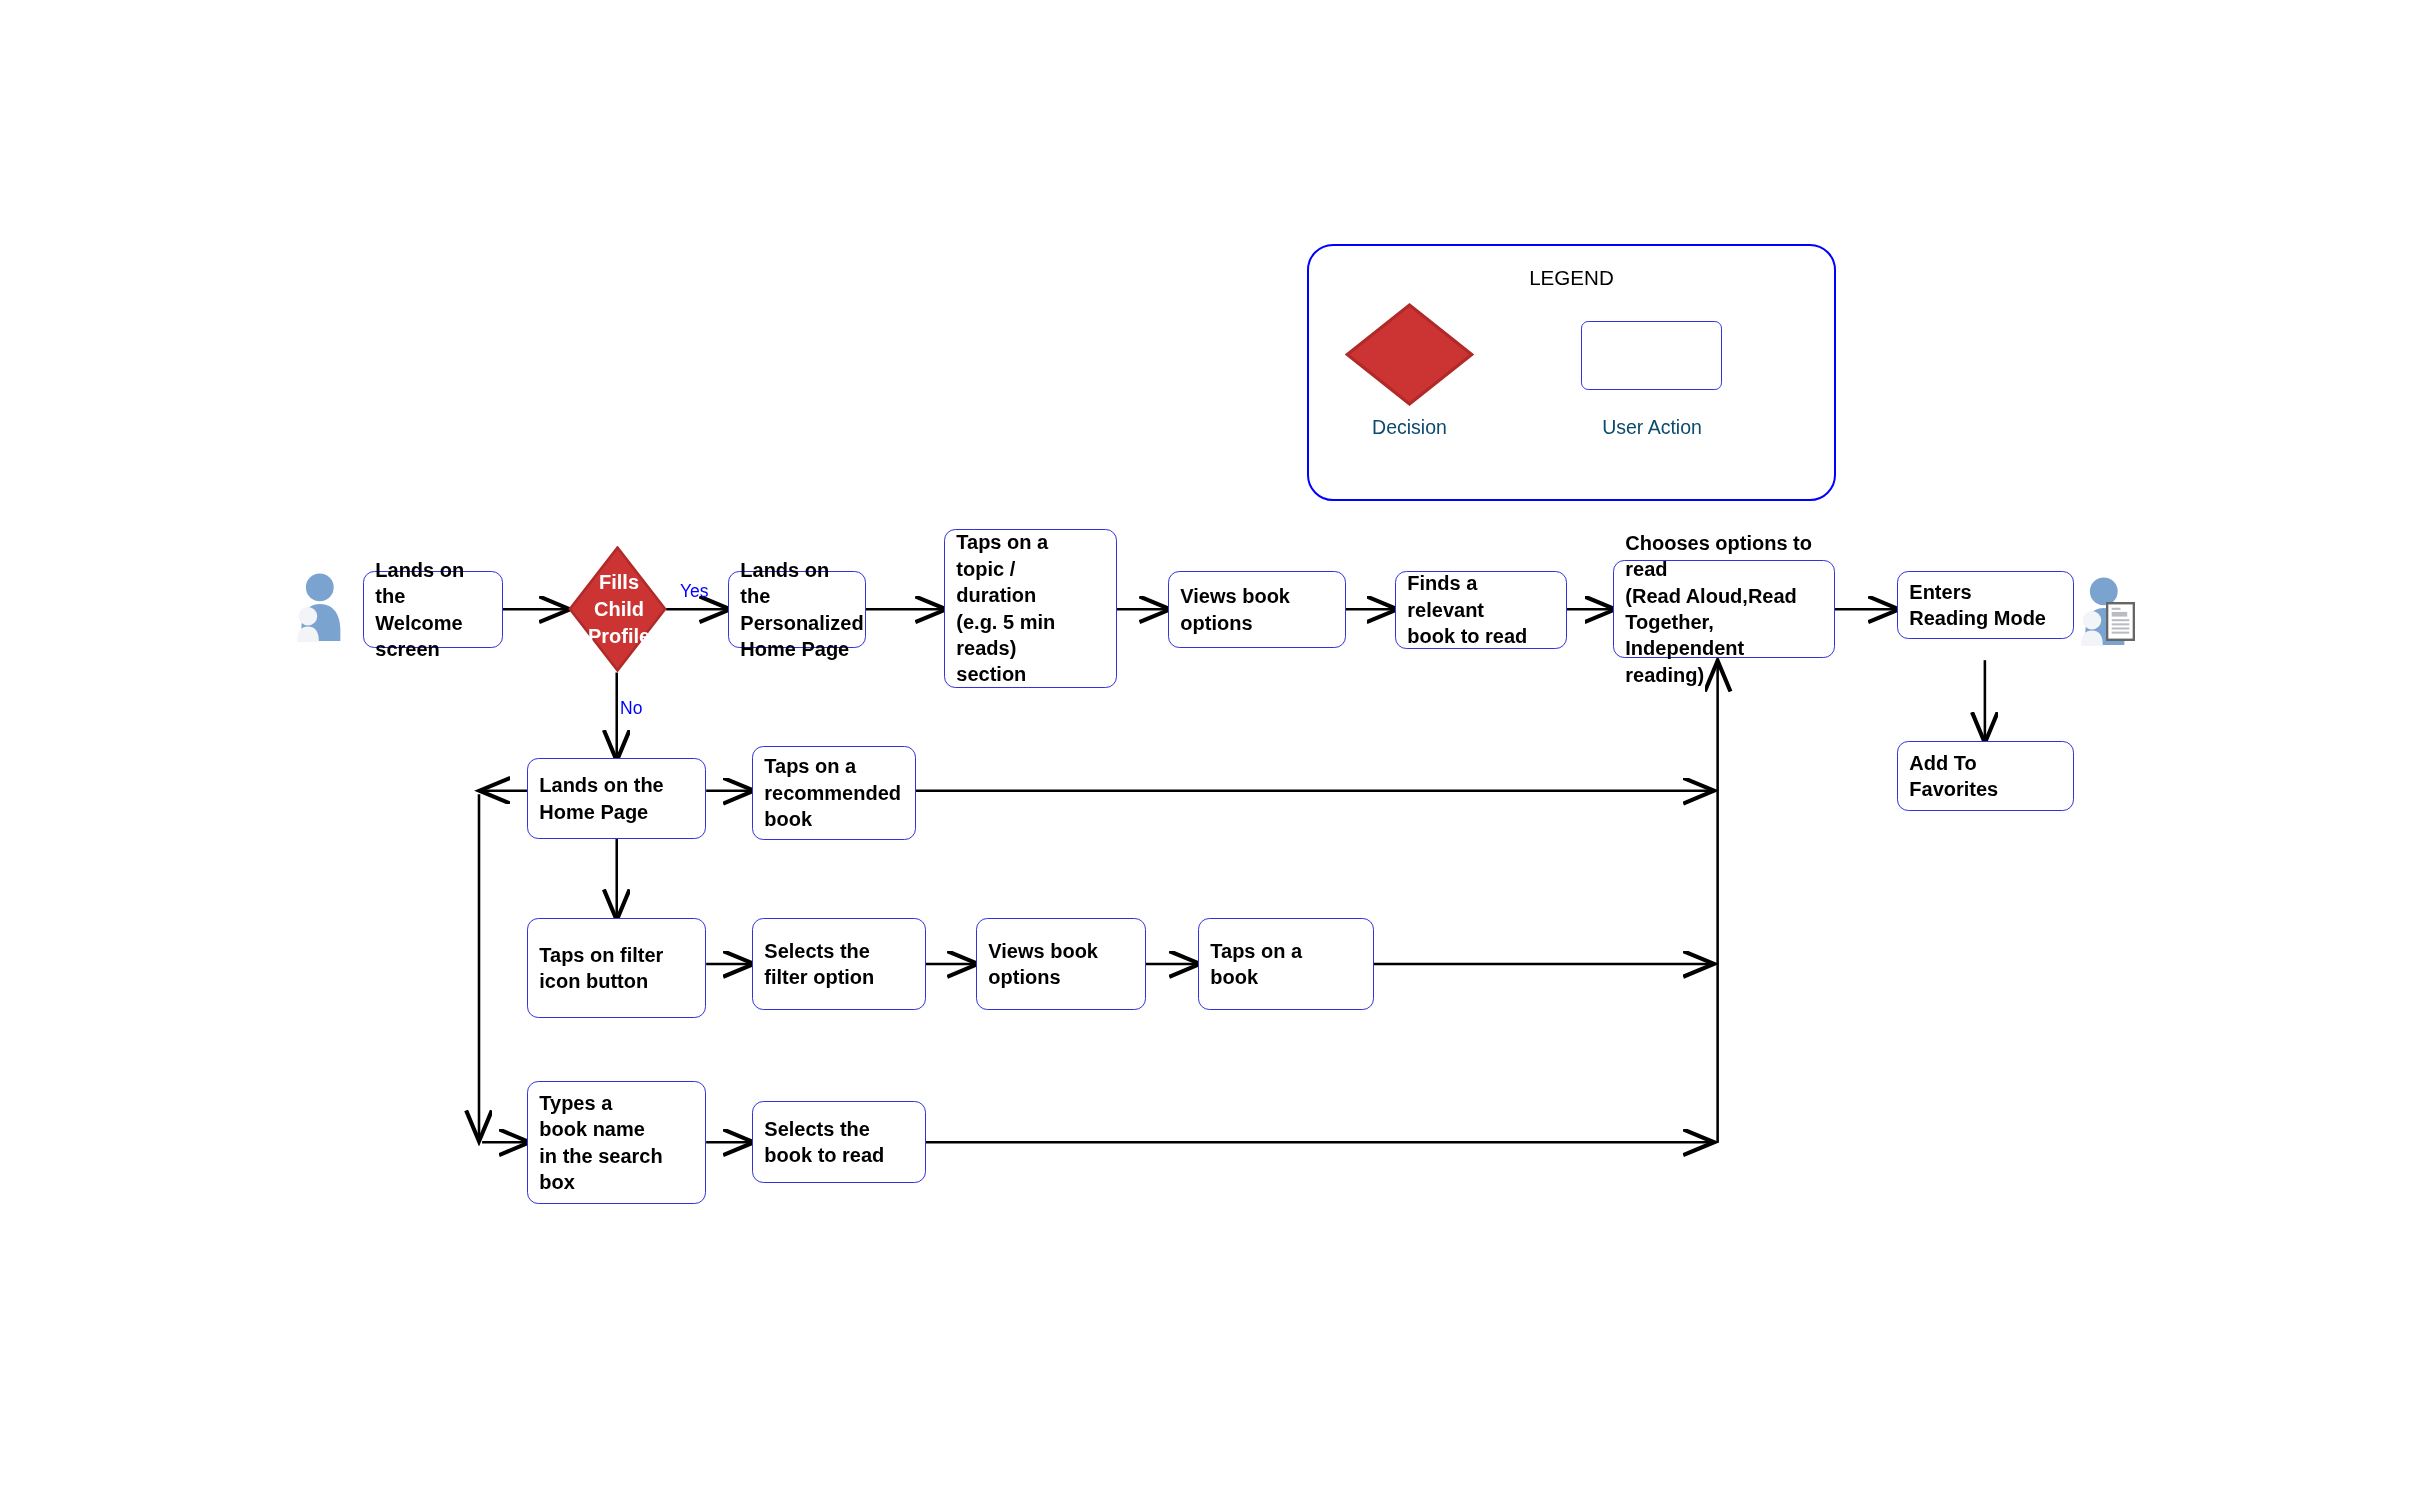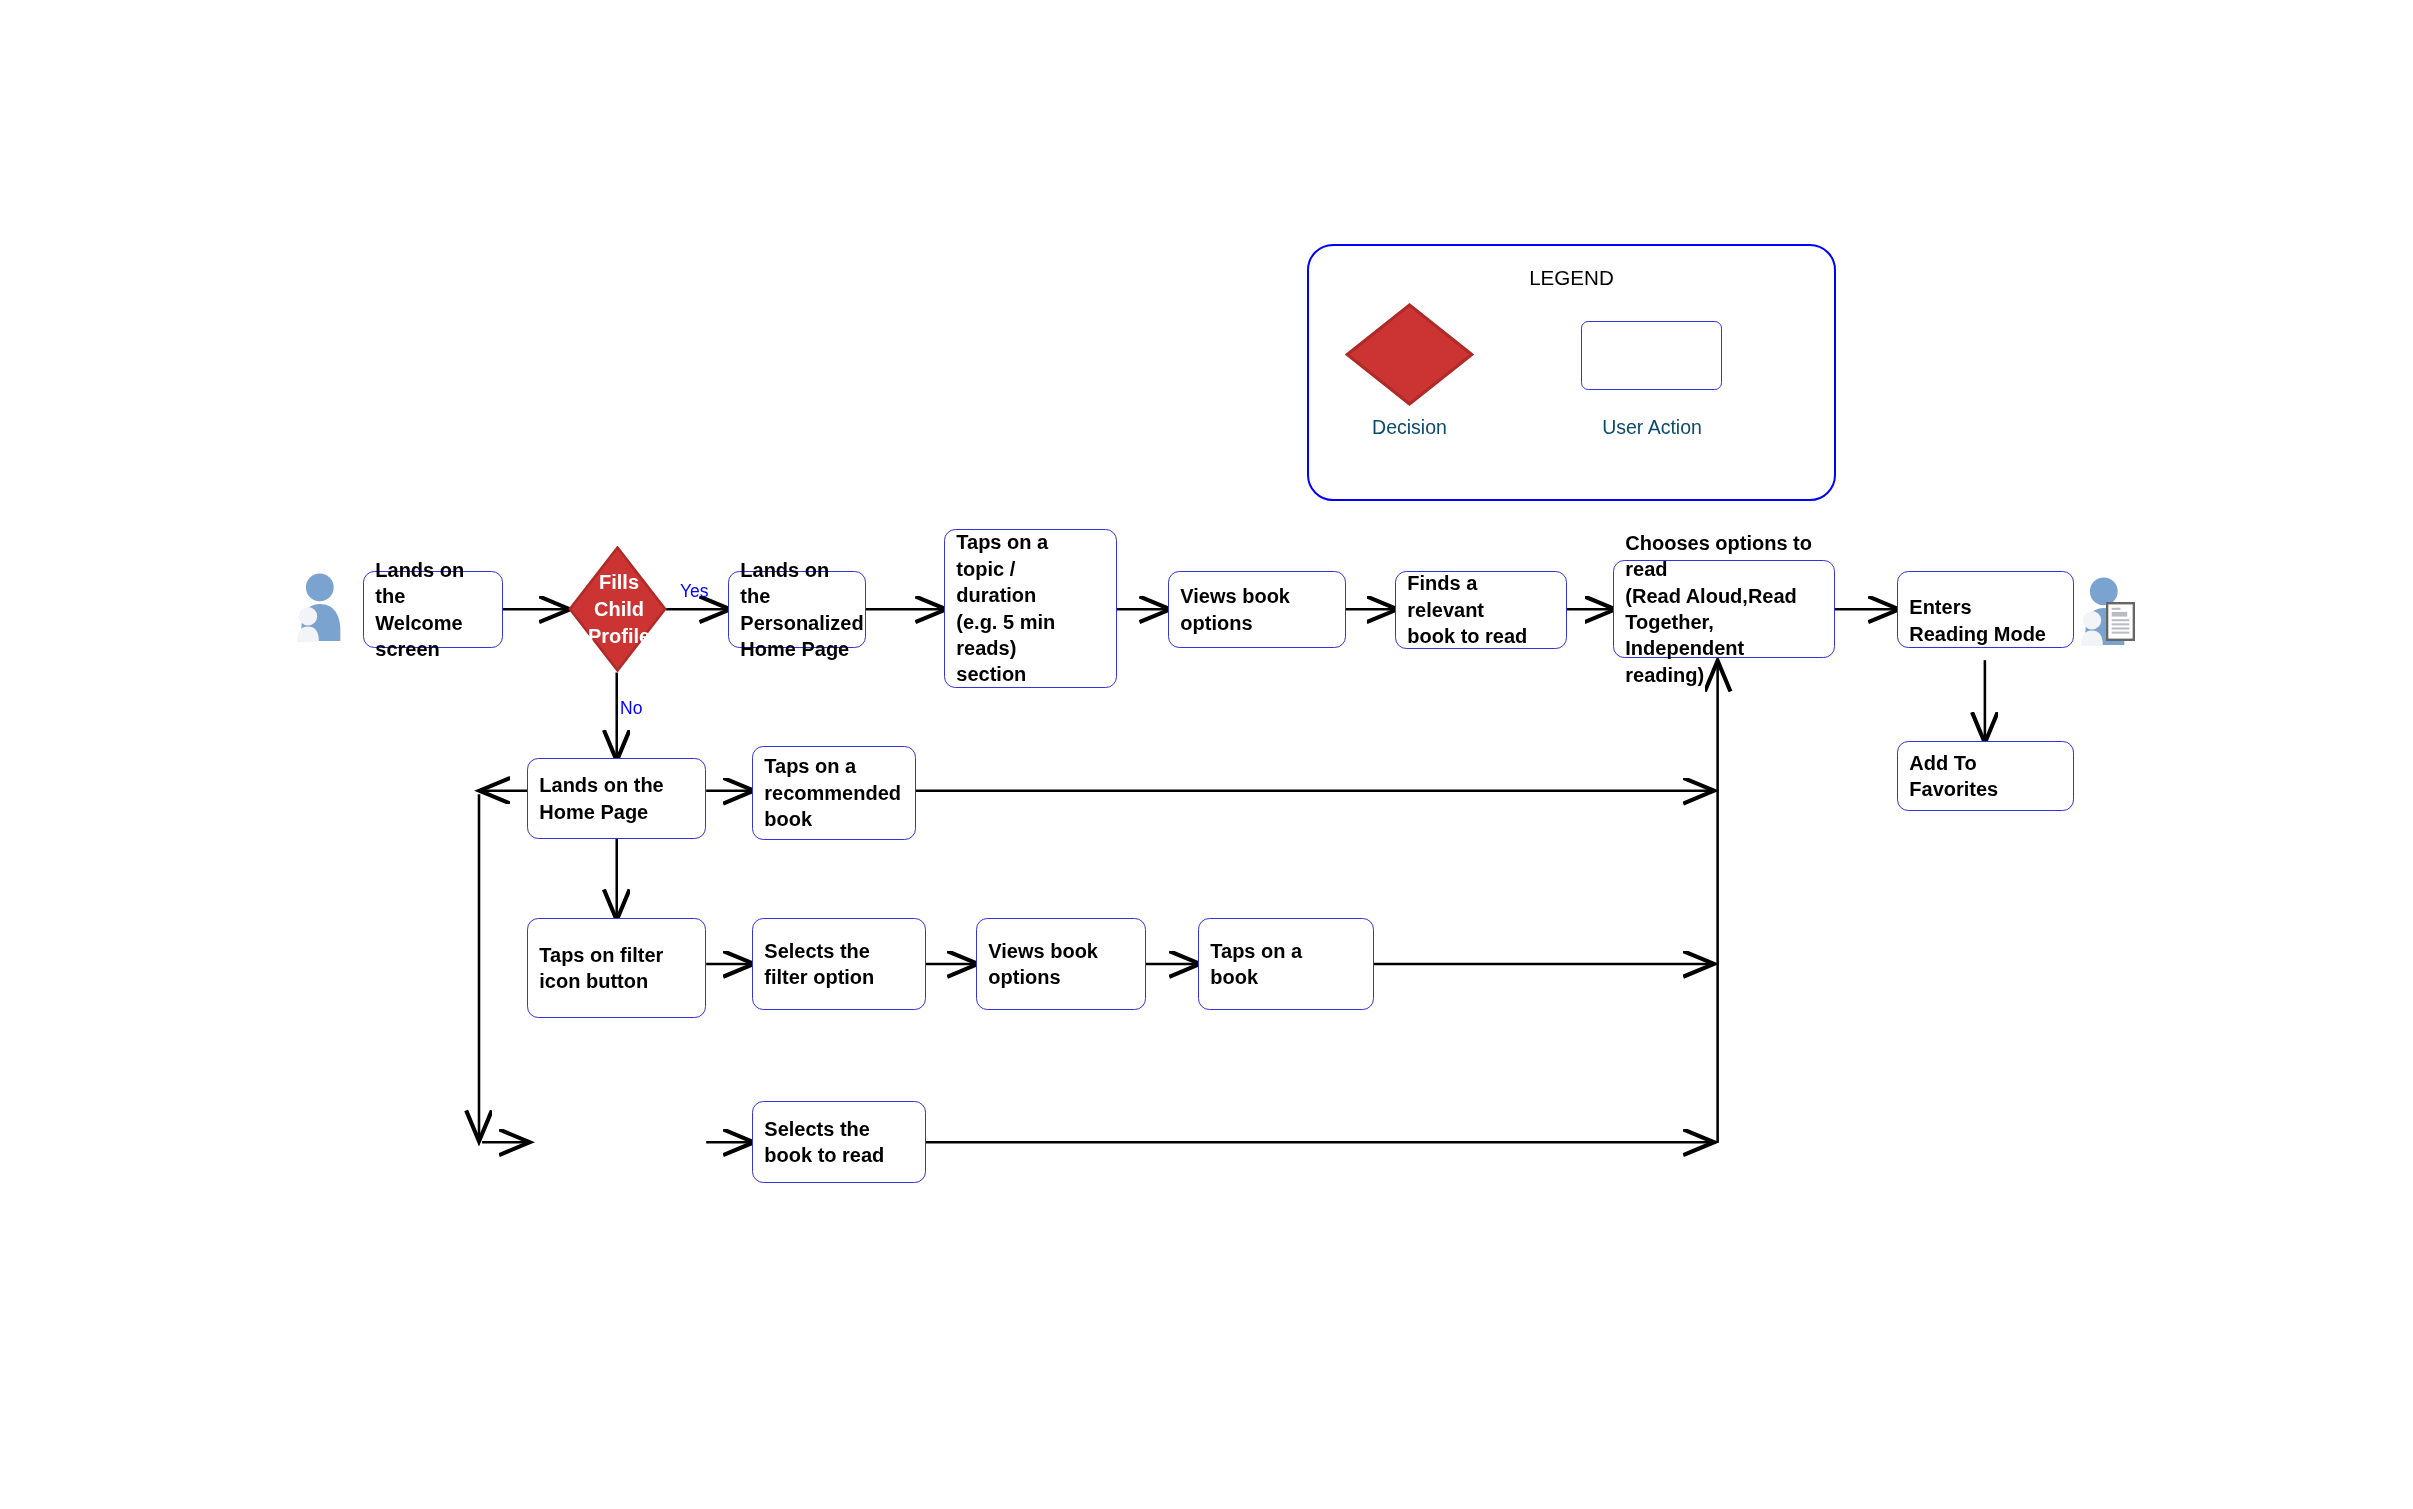--- a/index.html
+++ b/index.html
@@ -263,21 +263,21 @@
 book to read</span>
   </div>
 
   <div class="node" style="left:1613px; top:560px; width:222px; height:98px;">
     <span class="txt">Chooses options to read
 (Read Aloud,Read
 Together, Independent
 reading)</span>
   </div>
 
-  <div class="node" style="left:1897px; top:571px; width:177px; height:77px;align-items:flex-end;">
+  <div class="node" style="left:1897px; top:571px; width:177px; height:68px;">
     <span class="txt">Enters
 Reading Mode</span>
   </div>
 
   <div class="node" style="left:1897px; top:741px; width:177px; height:70px;">
     <span class="txt">Add To Favorites</span>
   </div>
 
   <div class="node" style="left:527px; top:758px; width:179px; height:81px;">
     <span class="txt">Lands on the
@@ -303,20 +303,26 @@
   <div class="node" style="left:976px; top:918px; width:170px; height:92px;">
     <span class="txt">Views book
 options</span>
   </div>
 
   <div class="node" style="left:1198px; top:918px; width:176px; height:92px;">
     <span class="txt">Taps on a
 book</span>
   </div>
 
+  <div class="node" style="left:527px; top:1081px; width:179px; height:123px;">
+    <span class="txt">Types a
+book name
+in the search
+box</span>
+  </div>
 
   <div class="node" style="left:752px; top:1101px; width:174px; height:82px;">
     <span class="txt">Selects the
 book to read</span>
   </div>
 
 </div>
 
 
 </body></html>

